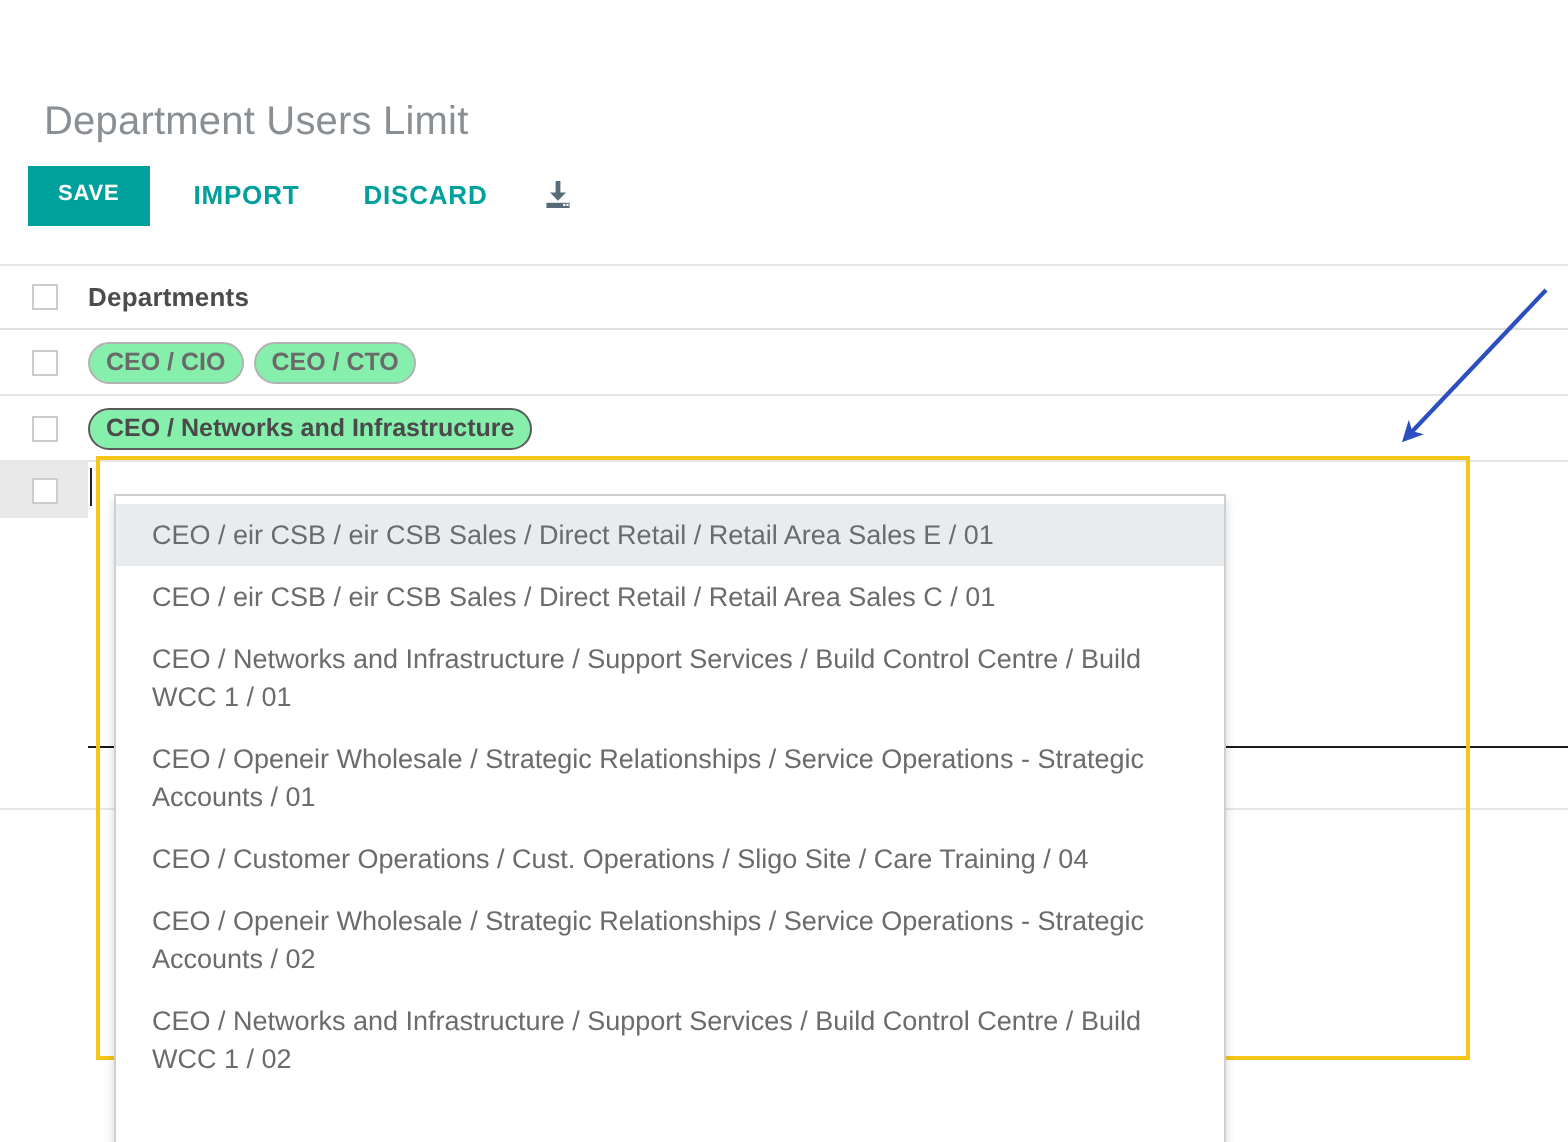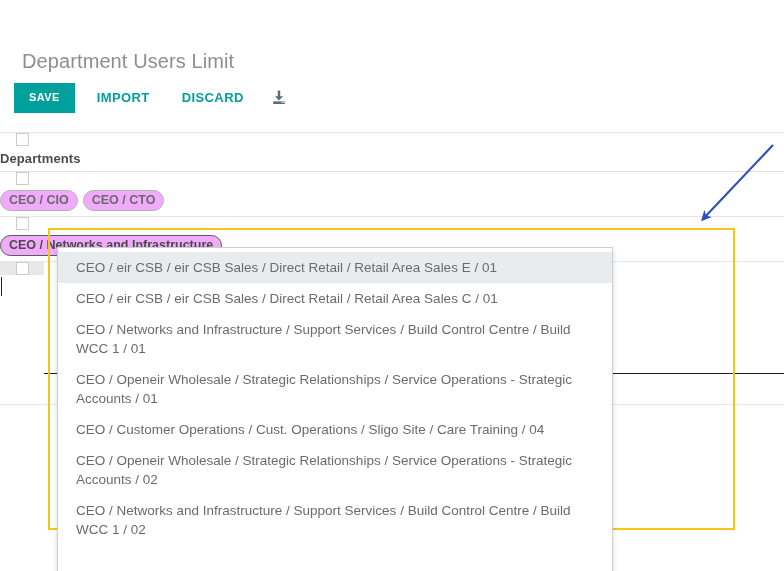--- a/index.html
+++ b/index.html
@@ -75,25 +75,25 @@
   }
 
   
   .list {
     margin-top: 20px;
     border-top: 1px solid #e6e6e6;
     position: relative;
   }
   .row {
     display: flex;
+    align-items: center;
     min-height: 32px;
     border-bottom: 1px solid #e6e6e6;
     background: #ffffff;
     position: relative;
-    flex-direction: column;
   }
   .row.header-row {
     min-height: 31px;
     border-bottom: 1px solid #dfdfdf;
   }
   .cell-check {
     width: 44px;
     min-width: 44px;
     display: flex;
     align-items: center;
@@ -128,21 +128,21 @@
   }
 
   .tag {
     display: inline-block;
     border: 1px solid #b2b2b2;
     border-radius: 12px;
     padding: 2px 8px 3px 8px;
     font-size: 12.5px;
     font-weight: bold;
     color: #6a6a6a;
-    background: #f0abfc;
+    background: #86efac;
     line-height: 14px;
     white-space: nowrap;
     cursor: pointer;
   }
   .tag.dark {
     border-color: #5a5a5a;
     color: #4a4a4a;
   }
 
   

